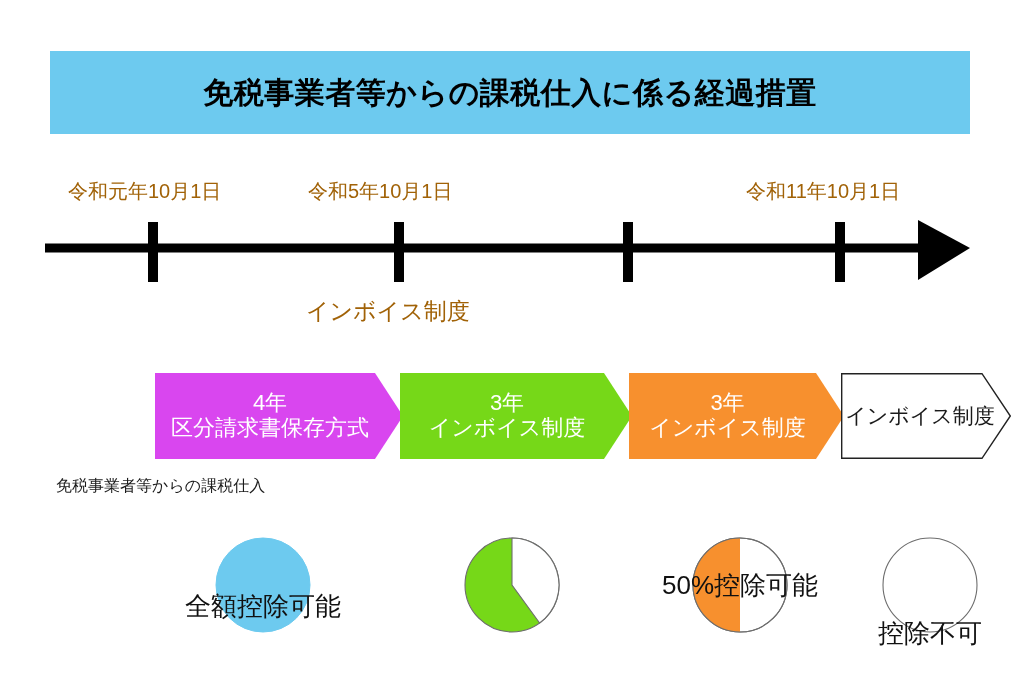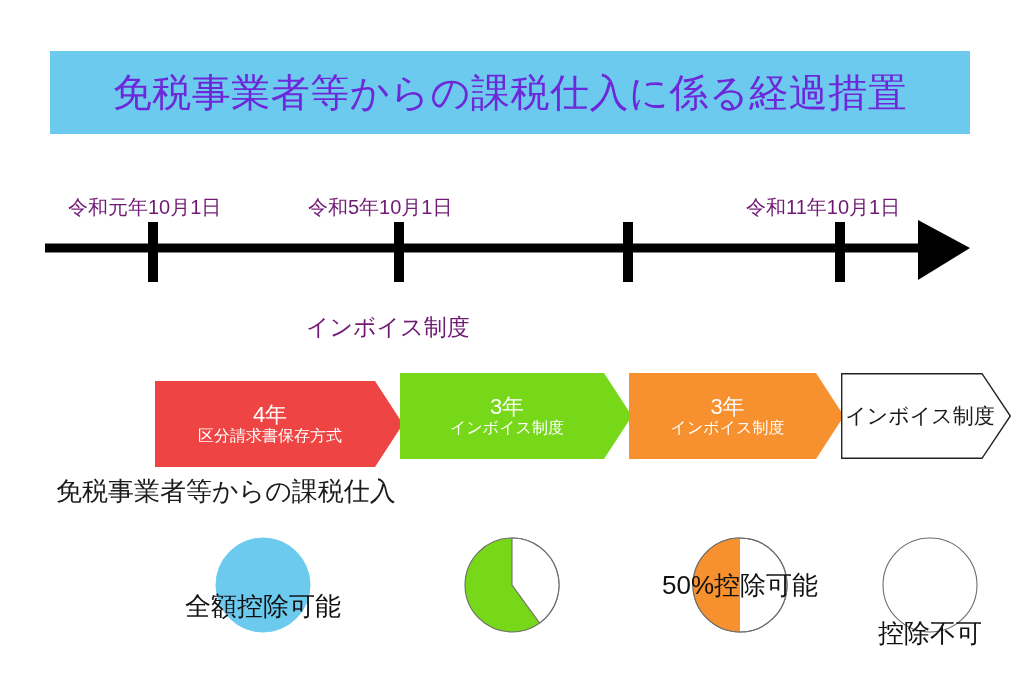--- a/index.html
+++ b/index.html
@@ -25,44 +25,43 @@
     left: 50px;
     top: 51px;
     width: 920px;
     height: 83px;
     background: #6DCAEF;
     display: flex;
     align-items: center;
     justify-content: center;
   }
   #title-text {
-    color: #6d28d9;
-    font-size: 39px;
-    font-weight: 400;
+    color: #000000;
+    font-size: 30px;
+    font-weight: 700;
     letter-spacing: 0.5px;
     white-space: nowrap;
     line-height: 1;
   }
 
   
   #timeline {
     position: absolute;
     left: 0;
     top: 0;
     width: 1024px;
     height: 699px;
     pointer-events: none;
   }
   .tl-label {
     position: absolute;
     font-size: 20px;
-    color: #701a75;
-    white-space: nowrap;
-    line-height: 1;
-    margin-top: 16px;
+    color: #a16207;
+    white-space: nowrap;
+    line-height: 1;
   }
   .tl-above {
     top: 181px;
   }
   .tl-below {
     top: 300px;
     font-size: 23px;
   }
 
   
@@ -75,40 +74,39 @@
     align-items: center;
     justify-content: center;
     box-sizing: border-box;
   }
   .band-line1 {
     font-size: 22px;
     line-height: 1.12;
     white-space: nowrap;
   }
   .band-line2 {
-    font-size: 16px;
+    font-size: 22px;
     line-height: 1.12;
     white-space: nowrap;
   }
   .band-filled .band-line1,
   .band-filled .band-line2 {
     color: #ffffff;
   }
   .band-outline .band-line2 {
     color: #1a1a1a;
     font-size: 21px;
   }
 
   #band-0 {
     left: 155px;
     width: 248px;
-    background: #ef4444;
+    background: #d946ef;
     clip-path: polygon(0 0, calc(100% - 28px) 0, 100% 50%, calc(100% - 28px) 100%, 0 100%);
     padding-right: 18px;
-    margin-top: 8px;
   }
   #band-1 {
     left: 400px;
     width: 232px;
     background: #76D818;
     clip-path: polygon(0 0, calc(100% - 28px) 0, 100% 50%, calc(100% - 28px) 100%, 0 100%);
     padding-right: 18px;
   }
   #band-2 {
     left: 629px;
@@ -132,21 +130,21 @@
   #band-3 .band-line2 {
     position: relative;
     z-index: 2;
   }
 
   
   #subtitle {
     position: absolute;
     left: 56px;
     top: 478px;
-    font-size: 26px;
+    font-size: 16px;
     color: #1a1a1a;
     white-space: nowrap;
     line-height: 1;
   }
 
   
   .pie-group {
     position: absolute;
   }
   .pie-label {

